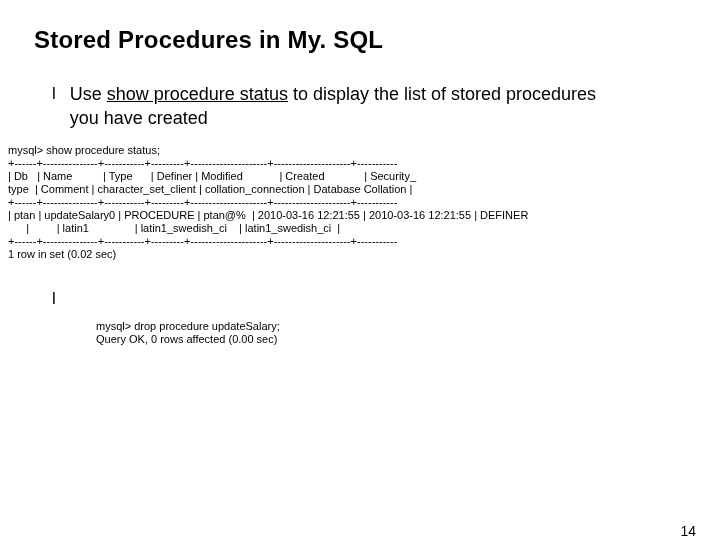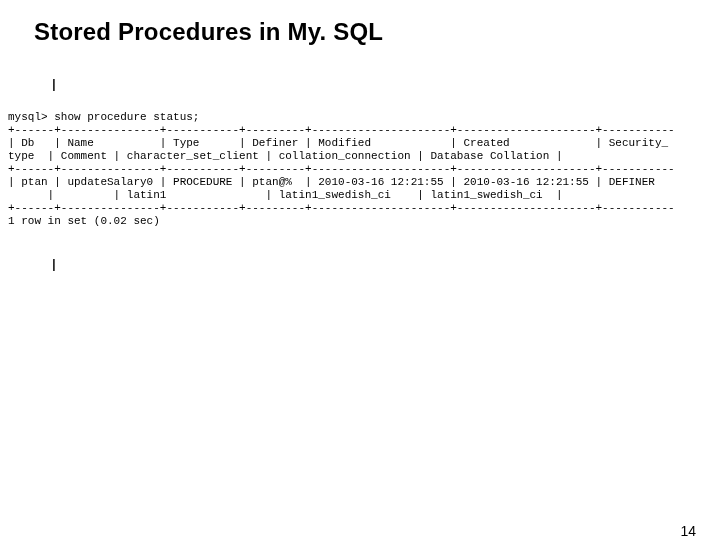--- a/index.html
+++ b/index.html
@@ -8,21 +8,21 @@
     width: 720px;
     height: 540px;
     background: #fff;
     font-family: Verdana, Arial, sans-serif;
     color: #000;
     position: relative;
     overflow: hidden;
   }
   .slide {
     box-sizing: border-box;
-    padding: 18px 28px 18px 34px;
+    padding: 26px 28px 18px 34px;
     width: 720px;
     height: 540px;
     position: relative;
   }
   .title {
     font-size: 24px;
     font-weight: 700;
     margin: 0 0 28px 0;
     letter-spacing: 0.2px;
   }
@@ -37,21 +37,21 @@
     line-height: 22px;
     margin-right: 14px;
     margin-top: 1px;
   }
   .bullet-text {
     font-size: 18px;
     line-height: 24px;
     max-width: 560px;
   }
   .code-block {
-    font-family: Liberation Mono, monospace;
+    font-family: Liberation Sans, sans-serif;
     font-size: 11px;
     line-height: 13px;
     white-space: pre;
     color: #000;
   }
   .code-wide {
     margin: 14px 0 18px -26px;
   }
   .code-narrow {
     margin: 10px 0 0 62px;
@@ -65,32 +65,37 @@
 </style>
 </head>
 <body>
 
 <div class="slide">
 
   <h1 class="title">Stored Procedures in My. SQL</h1>
 
   <div class="bullet-block">
     <span class="bullet-mark">l</span>
+    <span class="bullet-text">
+      <span>Use </span><u>show procedure status</u><span> to display the list of stored procedures you have created</span>
+    </span>
   </div>
 
   <pre class="code-block code-wide">mysql&gt; show procedure status;
 +------+---------------+-----------+---------+---------------------+---------------------+-----------
 | Db   | Name          | Type      | Definer | Modified            | Created             | Security_
 type  | Comment | character_set_client | collation_connection | Database Collation |
 +------+---------------+-----------+---------+---------------------+---------------------+-----------
 | ptan | updateSalary0 | PROCEDURE | ptan@%  | 2010-03-16 12:21:55 | 2010-03-16 12:21:55 | DEFINER
       |         | latin1               | latin1_swedish_ci    | latin1_swedish_ci  |
 +------+---------------+-----------+---------+---------------------+---------------------+-----------
 1 row in set (0.02 sec)</pre>
 
   <div class="bullet-block" style="margin-top:26px;">
     <span class="bullet-mark">l</span>
   </div>
 
+  <pre class="code-block code-narrow">mysql&gt; drop procedure updateSalary;
+Query OK, 0 rows affected (0.00 sec)</pre>
 
   <div class="page-num">14</div>
 
 </div>
 
 </body></html>

